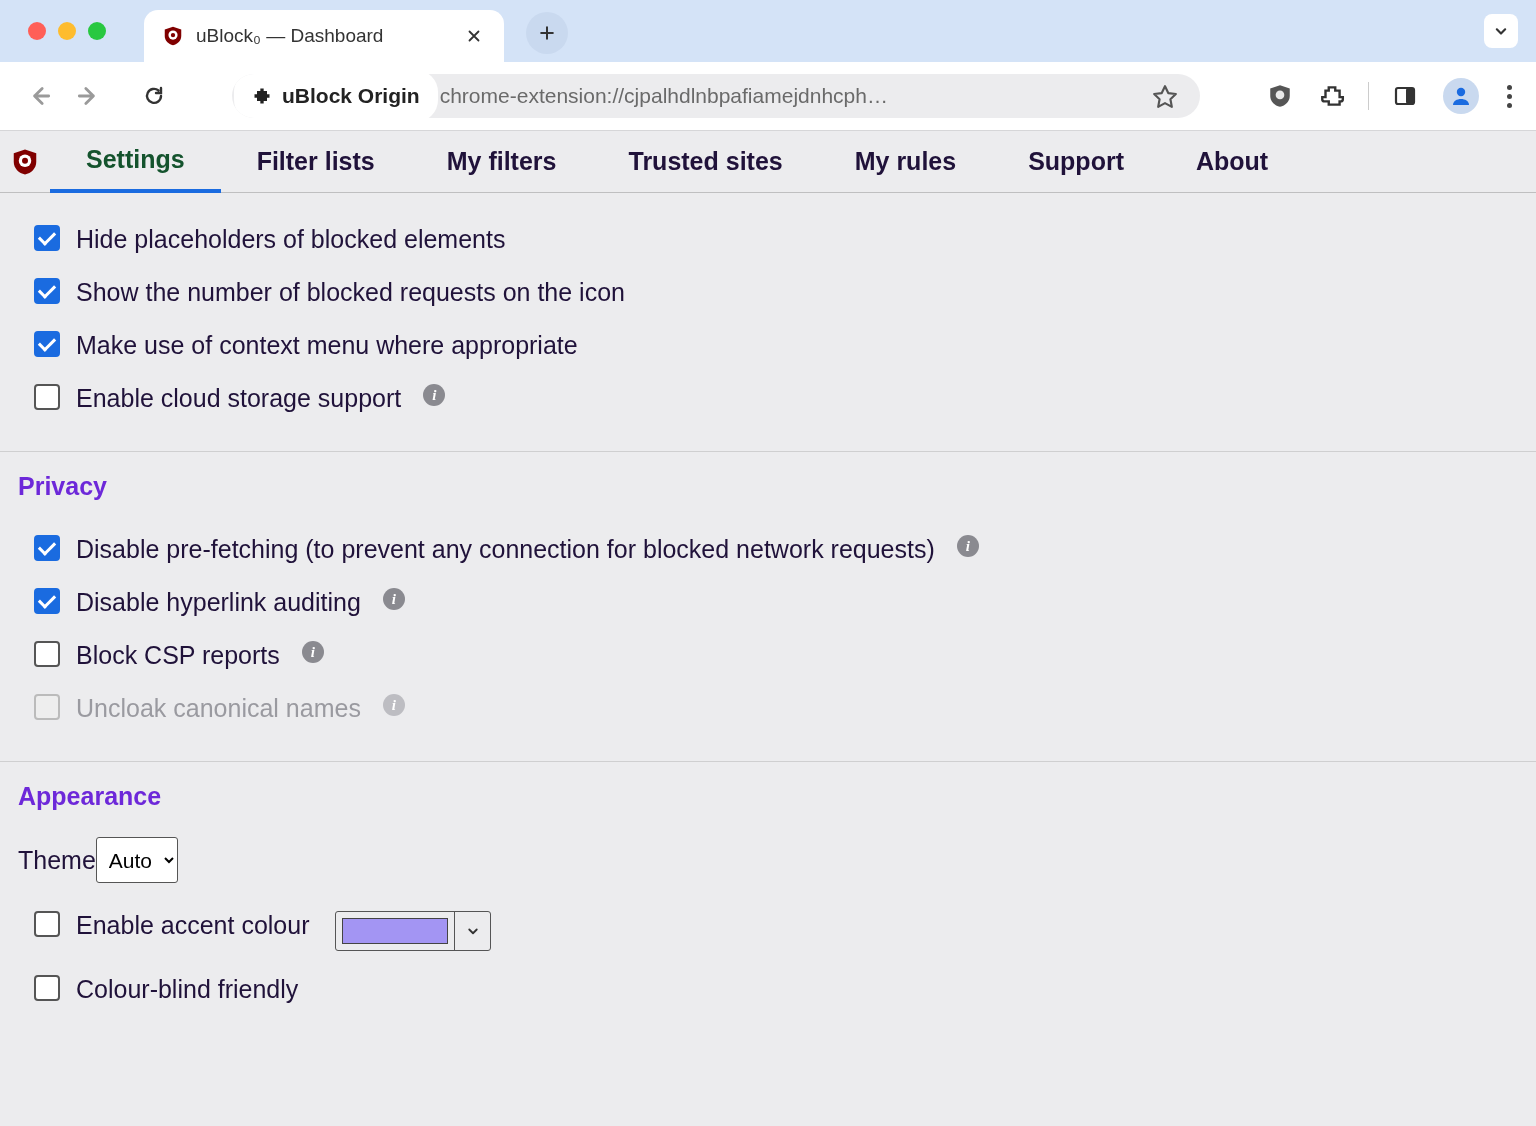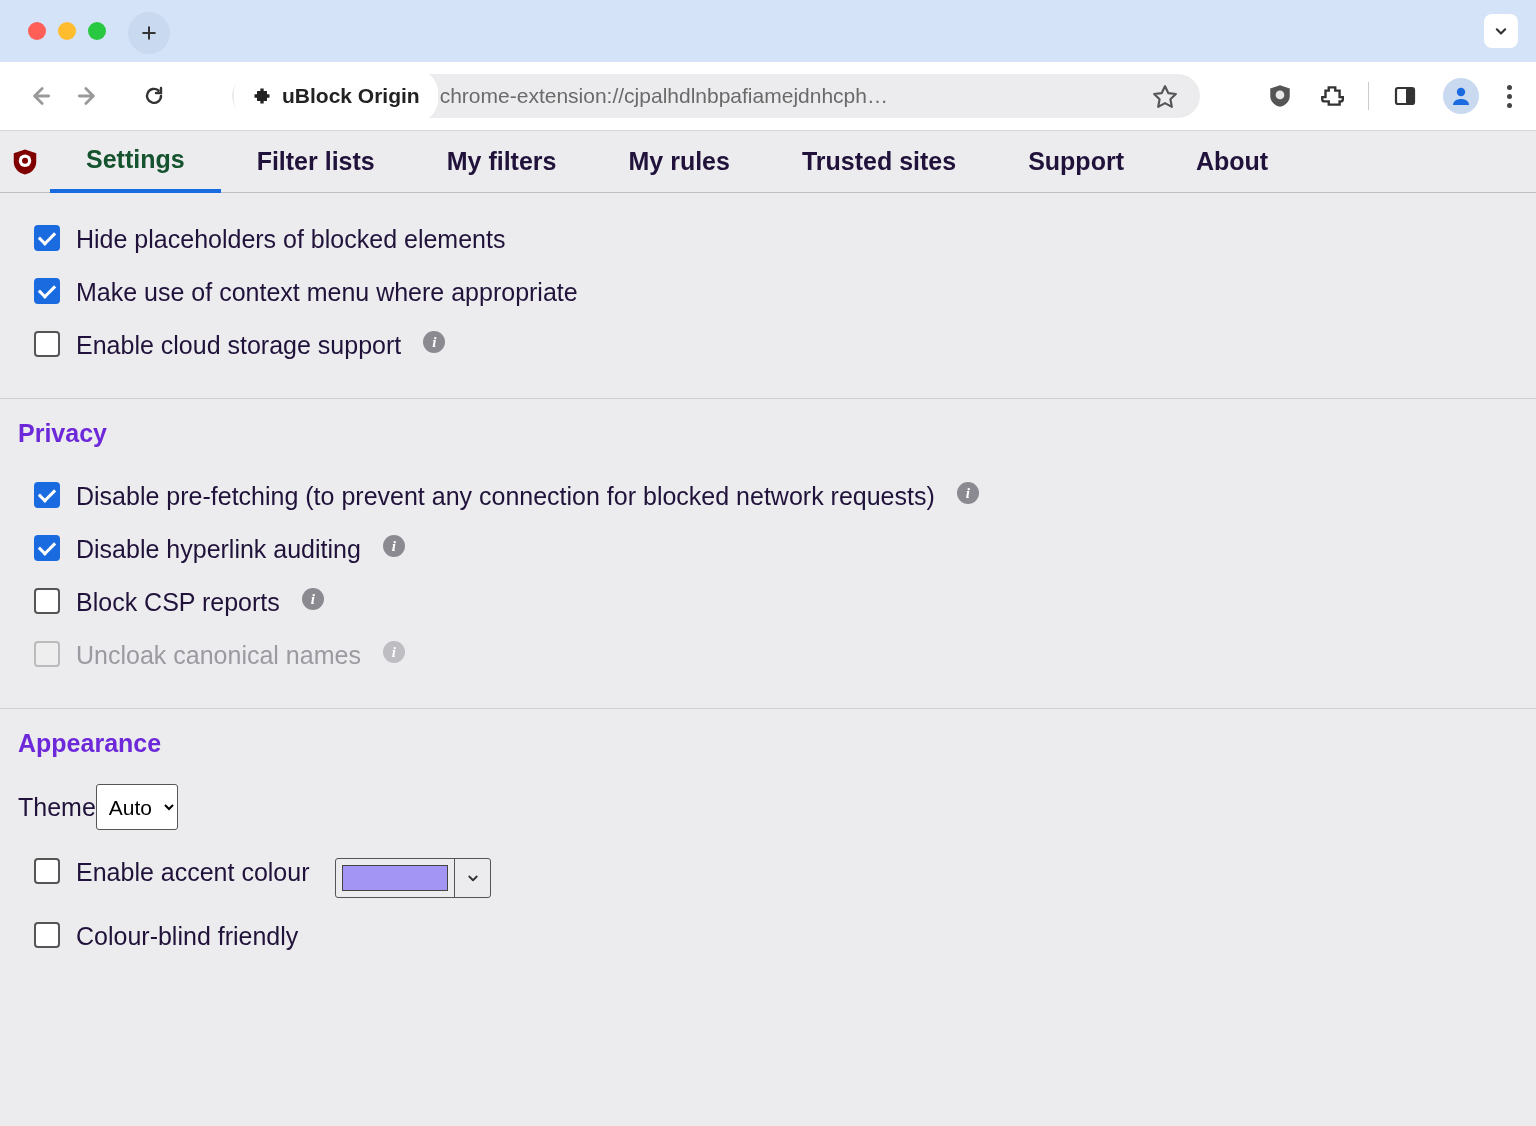--- a/index.html
+++ b/index.html
@@ -307,20 +307,35 @@
   </style>
 </head>
 <body>
 
 <div class="browser-top">
   <div class="traffic-lights">
     <div class="traffic-light tl-red"></div>
     <div class="traffic-light tl-yellow"></div>
     <div class="traffic-light tl-green"></div>
   </div>
+  <div class="tab">
+    <span class="tab-favicon">
+      <svg viewBox="0 0 24 24" width="22" height="22">
+          <path fill="#800000" d="M12 2 L21 5 V12 C21 17 17 21 12 22 C7 21 3 17 3 12 V5 Z"></path>
+          <circle cx="12" cy="11" r="5" fill="#fff"></circle>
+          <circle cx="12" cy="11" r="2.4" fill="#800000"></circle>
+        </svg>
+    </span>
+    <span class="tab-title">uBlock₀ — Dashboard</span>
+    <span class="tab-close">
+      <svg viewBox="0 0 24 24" width="18" height="18">
+          <path stroke="#333" stroke-width="2.4" stroke-linecap="round" d="M6 6 L18 18 M18 6 L6 18"></path>
+        </svg>
+    </span>
+  </div>
   <div class="new-tab">
     <svg viewBox="0 0 24 24" width="20" height="20">
         <path stroke="#333" stroke-width="2.4" stroke-linecap="round" d="M12 5 V19 M5 12 H19"></path>
       </svg>
   </div>
   <div class="tabstrip-right">
     <div class="dropdown-chevron">
       <svg viewBox="0 0 24 24" width="20" height="20">
           <path fill="none" stroke="#333" stroke-width="2.6" stroke-linecap="round" stroke-linejoin="round" d="M7 10 L12 15 L17 10"></path>
         </svg>
@@ -398,30 +413,34 @@
     <div class="dash-logo">
       <svg viewBox="0 0 24 24" width="30" height="30">
           <path fill="#800000" d="M12 2 L21 5 V12 C21 17 17 21 12 22 C7 21 3 17 3 12 V5 Z"></path>
           <circle cx="12" cy="11" r="5" fill="#fff"></circle>
           <circle cx="12" cy="11" r="2.4" fill="#800000"></circle>
         </svg>
     </div>
     <div class="dash-tab active">Settings</div>
     <div class="dash-tab">Filter lists</div>
     <div class="dash-tab">My filters</div>
+    <div class="dash-tab">Trusted sites</div>
     <div class="dash-tab">My rules</div>
-    <div class="dash-tab">Trusted sites</div>
     <div class="dash-tab">Support</div>
     <div class="dash-tab">About</div>
   </div>
 
   <div class="settings-section">
     <div class="setting-row">
       <div class="checkbox checked"></div>
       <span>Hide placeholders of blocked elements</span>
+    </div>
+    <div class="setting-row">
+      <div class="checkbox checked"></div>
+      <span>Show the number of blocked requests on the icon</span>
     </div>
     <div class="setting-row">
       <div class="checkbox checked"></div>
       <span>Make use of context menu where appropriate</span>
     </div>
     <div class="setting-row">
       <div class="checkbox"></div>
       <span>Enable cloud storage support</span>
       <span class="info-icon">i</span>
     </div>

